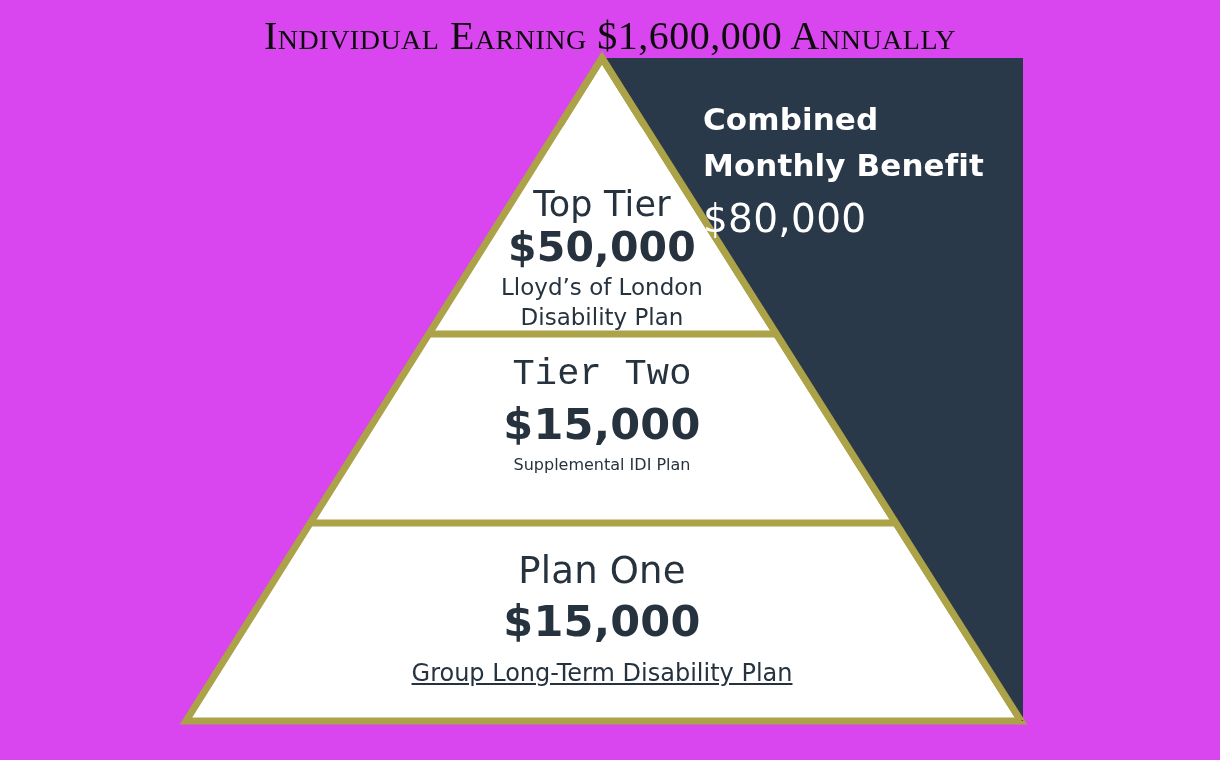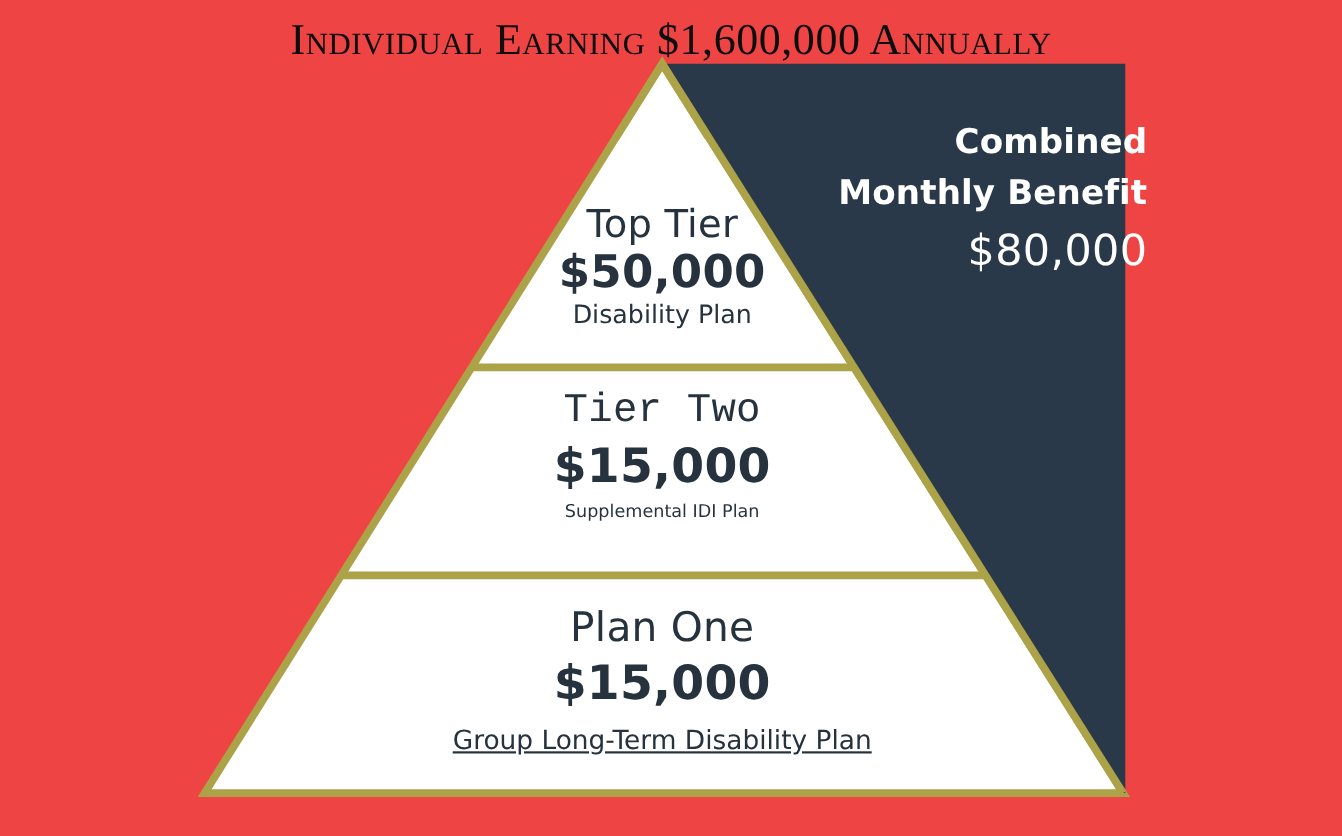--- a/index.html
+++ b/index.html
@@ -8,21 +8,21 @@
     padding: 0;
     background: #ffffff;
   }
   body {
     font-family: "DejaVu Sans", sans-serif;
   }
   #stage {
     position: relative;
     width: 1220px;
     height: 760px;
-    background: #ef4444;
+    background: #d946ef;
     overflow: hidden;
   }
 
   
   #chart-title {
     position: absolute;
     left: 0;
     top: 14px;
     width: 1220px;
     text-align: center;
@@ -90,23 +90,23 @@
     width: 500px;
   }
   #tier-one .tier-name   { font-size: 37px; line-height: 44px; }
   #tier-one .tier-amount { font-size: 43px; line-height: 51px; margin-top: 3px; }
   #tier-one .tier-desc   { font-size: 24px; line-height: 29px; margin-top: 12px; text-decoration: underline; }
 
   
   #combined-benefit {
     position: absolute;
     left: 703px;
-    top: 106px;
+    top: 96px;
     width: 340px;
-    text-align: right;
+    text-align: left;
     color: #ffffff;
     font-family: "DejaVu Sans", sans-serif;
   }
   #combined-benefit .cb-label {
     font-size: 31px;
     line-height: 46px;
     font-weight: 700;
     letter-spacing: 0.1px;
   }
   #combined-benefit .cb-amount {
@@ -137,20 +137,21 @@
     <polygon id="navy-panel" points="602,58 1023,58 1023,721 1021,721" fill="#2a3949"></polygon>
 
     <line id="pyramid-right-edge" x1="602" y1="58" x2="1021" y2="721" stroke="#aca247" stroke-width="7"></line>
 
     <polyline id="pyramid-apex-cap" points="560,125 602,58 644,125" fill="none" stroke="#aca247" stroke-width="7" stroke-linejoin="miter"></polyline>
   </svg>
 
   <div id="tier-top" class="tier-block">
     <div class="tier-name">Top Tier</div>
     <div class="tier-amount">$50,000</div>
+    <div class="tier-desc">Lloyd’s of London</div>
     <div class="tier-desc">Disability Plan</div>
   </div>
 
   <div id="tier-two" class="tier-block">
     <div class="tier-name">Tier Two</div>
     <div class="tier-amount">$15,000</div>
     <div class="tier-desc">Supplemental IDI Plan</div>
   </div>
 
   <div id="tier-one" class="tier-block">

